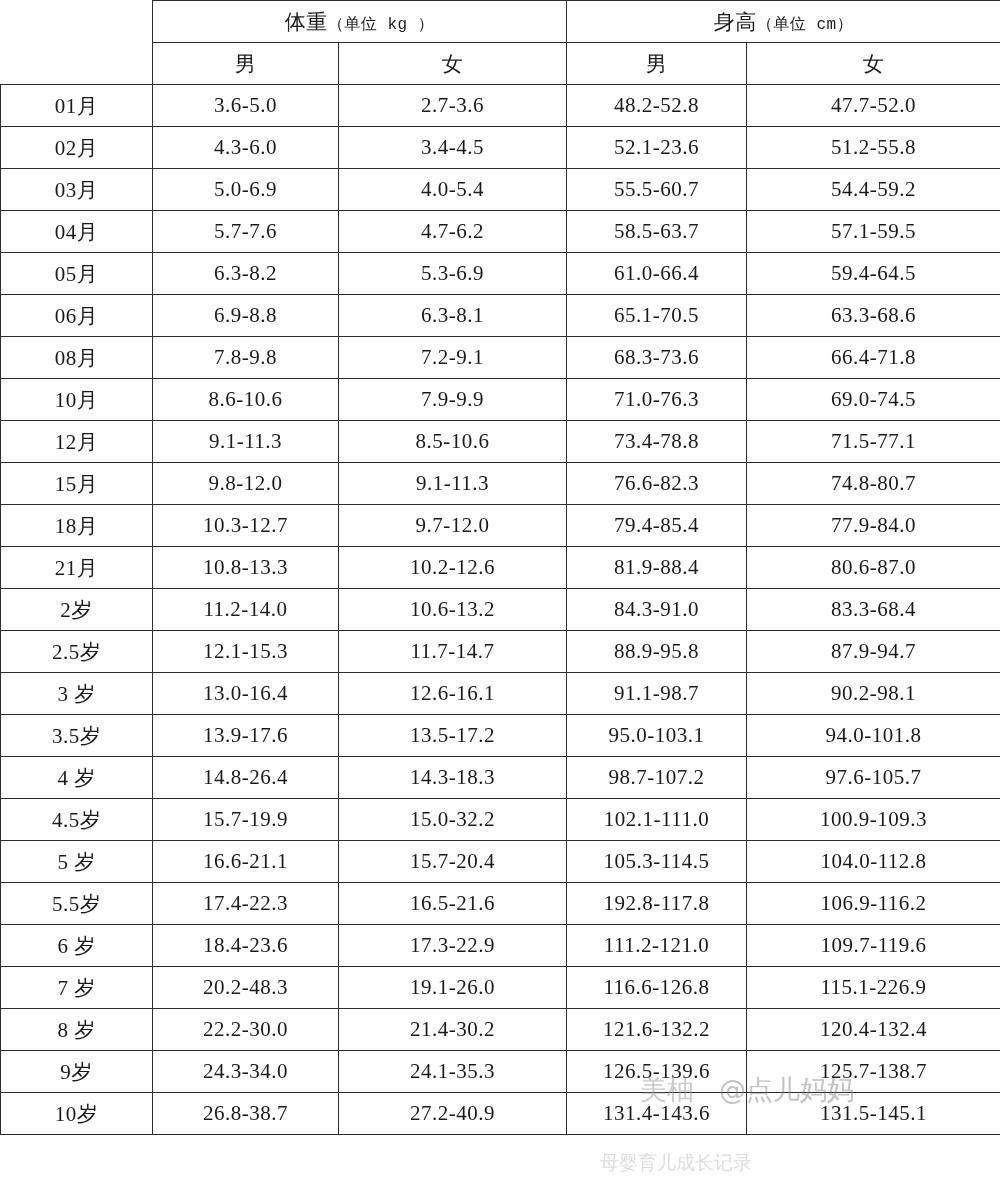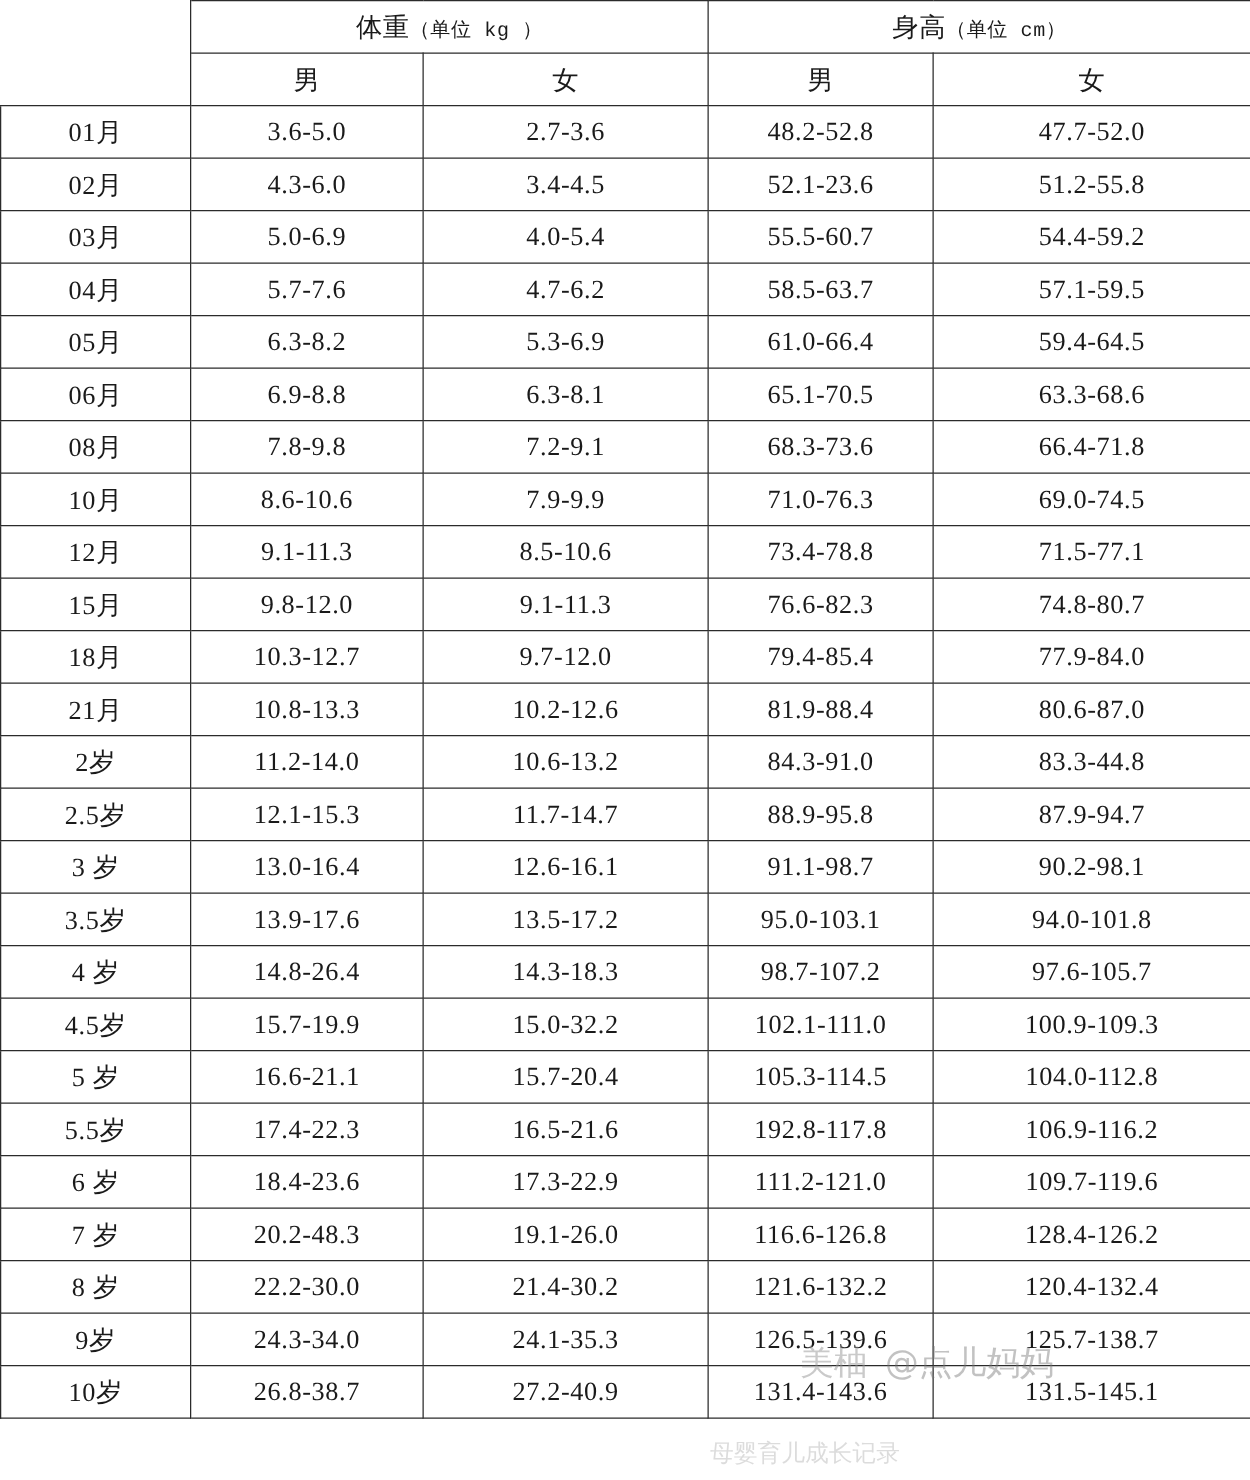--- a/index.html
+++ b/index.html
@@ -80,25 +80,25 @@
     position: absolute;
     left: 640px;
     top: 1072px;
     font-family: "DejaVu Sans", sans-serif;
     font-size: 27px;
     color: rgba(120,120,120,0.45);
     white-space: nowrap;
   }
   .wm-main .wm-logo {
     color: rgba(150,150,150,0.5);
-    margin-right: 14px;
+    margin-right: 25px;
   }
   .wm-sub {
     position: absolute;
-    left: 568px;
+    left: 600px;
     top: 1150px;
     font-family: "DejaVu Sans", sans-serif;
     font-size: 19px;
     color: rgba(150,150,150,0.33);
     white-space: nowrap;
   }
 </style>
 </head>
 <body>
 
@@ -206,21 +206,21 @@
         <td class="value-cell">10.8-13.3</td>
         <td class="value-cell">10.2-12.6</td>
         <td class="value-cell">81.9-88.4</td>
         <td class="value-cell">80.6-87.0</td>
       </tr>
     <tr>
         <td class="age-cell cjk">2岁</td>
         <td class="value-cell">11.2-14.0</td>
         <td class="value-cell">10.6-13.2</td>
         <td class="value-cell">84.3-91.0</td>
-        <td class="value-cell">83.3-44.8</td>
+        <td class="value-cell">83.3-68.4</td>
       </tr>
     <tr>
         <td class="age-cell cjk">2.5岁</td>
         <td class="value-cell">12.1-15.3</td>
         <td class="value-cell">11.7-14.7</td>
         <td class="value-cell">88.9-95.8</td>
         <td class="value-cell">87.9-94.7</td>
       </tr>
     <tr>
         <td class="age-cell cjk">3 岁</td>
@@ -269,21 +269,21 @@
         <td class="value-cell">18.4-23.6</td>
         <td class="value-cell">17.3-22.9</td>
         <td class="value-cell">111.2-121.0</td>
         <td class="value-cell">109.7-119.6</td>
       </tr>
     <tr>
         <td class="age-cell cjk">7  岁</td>
         <td class="value-cell">20.2-48.3</td>
         <td class="value-cell">19.1-26.0</td>
         <td class="value-cell">116.6-126.8</td>
-        <td class="value-cell">128.4-126.2</td>
+        <td class="value-cell">115.1-226.9</td>
       </tr>
     <tr>
         <td class="age-cell cjk">8 岁</td>
         <td class="value-cell">22.2-30.0</td>
         <td class="value-cell">21.4-30.2</td>
         <td class="value-cell">121.6-132.2</td>
         <td class="value-cell">120.4-132.4</td>
       </tr>
     <tr>
         <td class="age-cell cjk">9岁</td>

